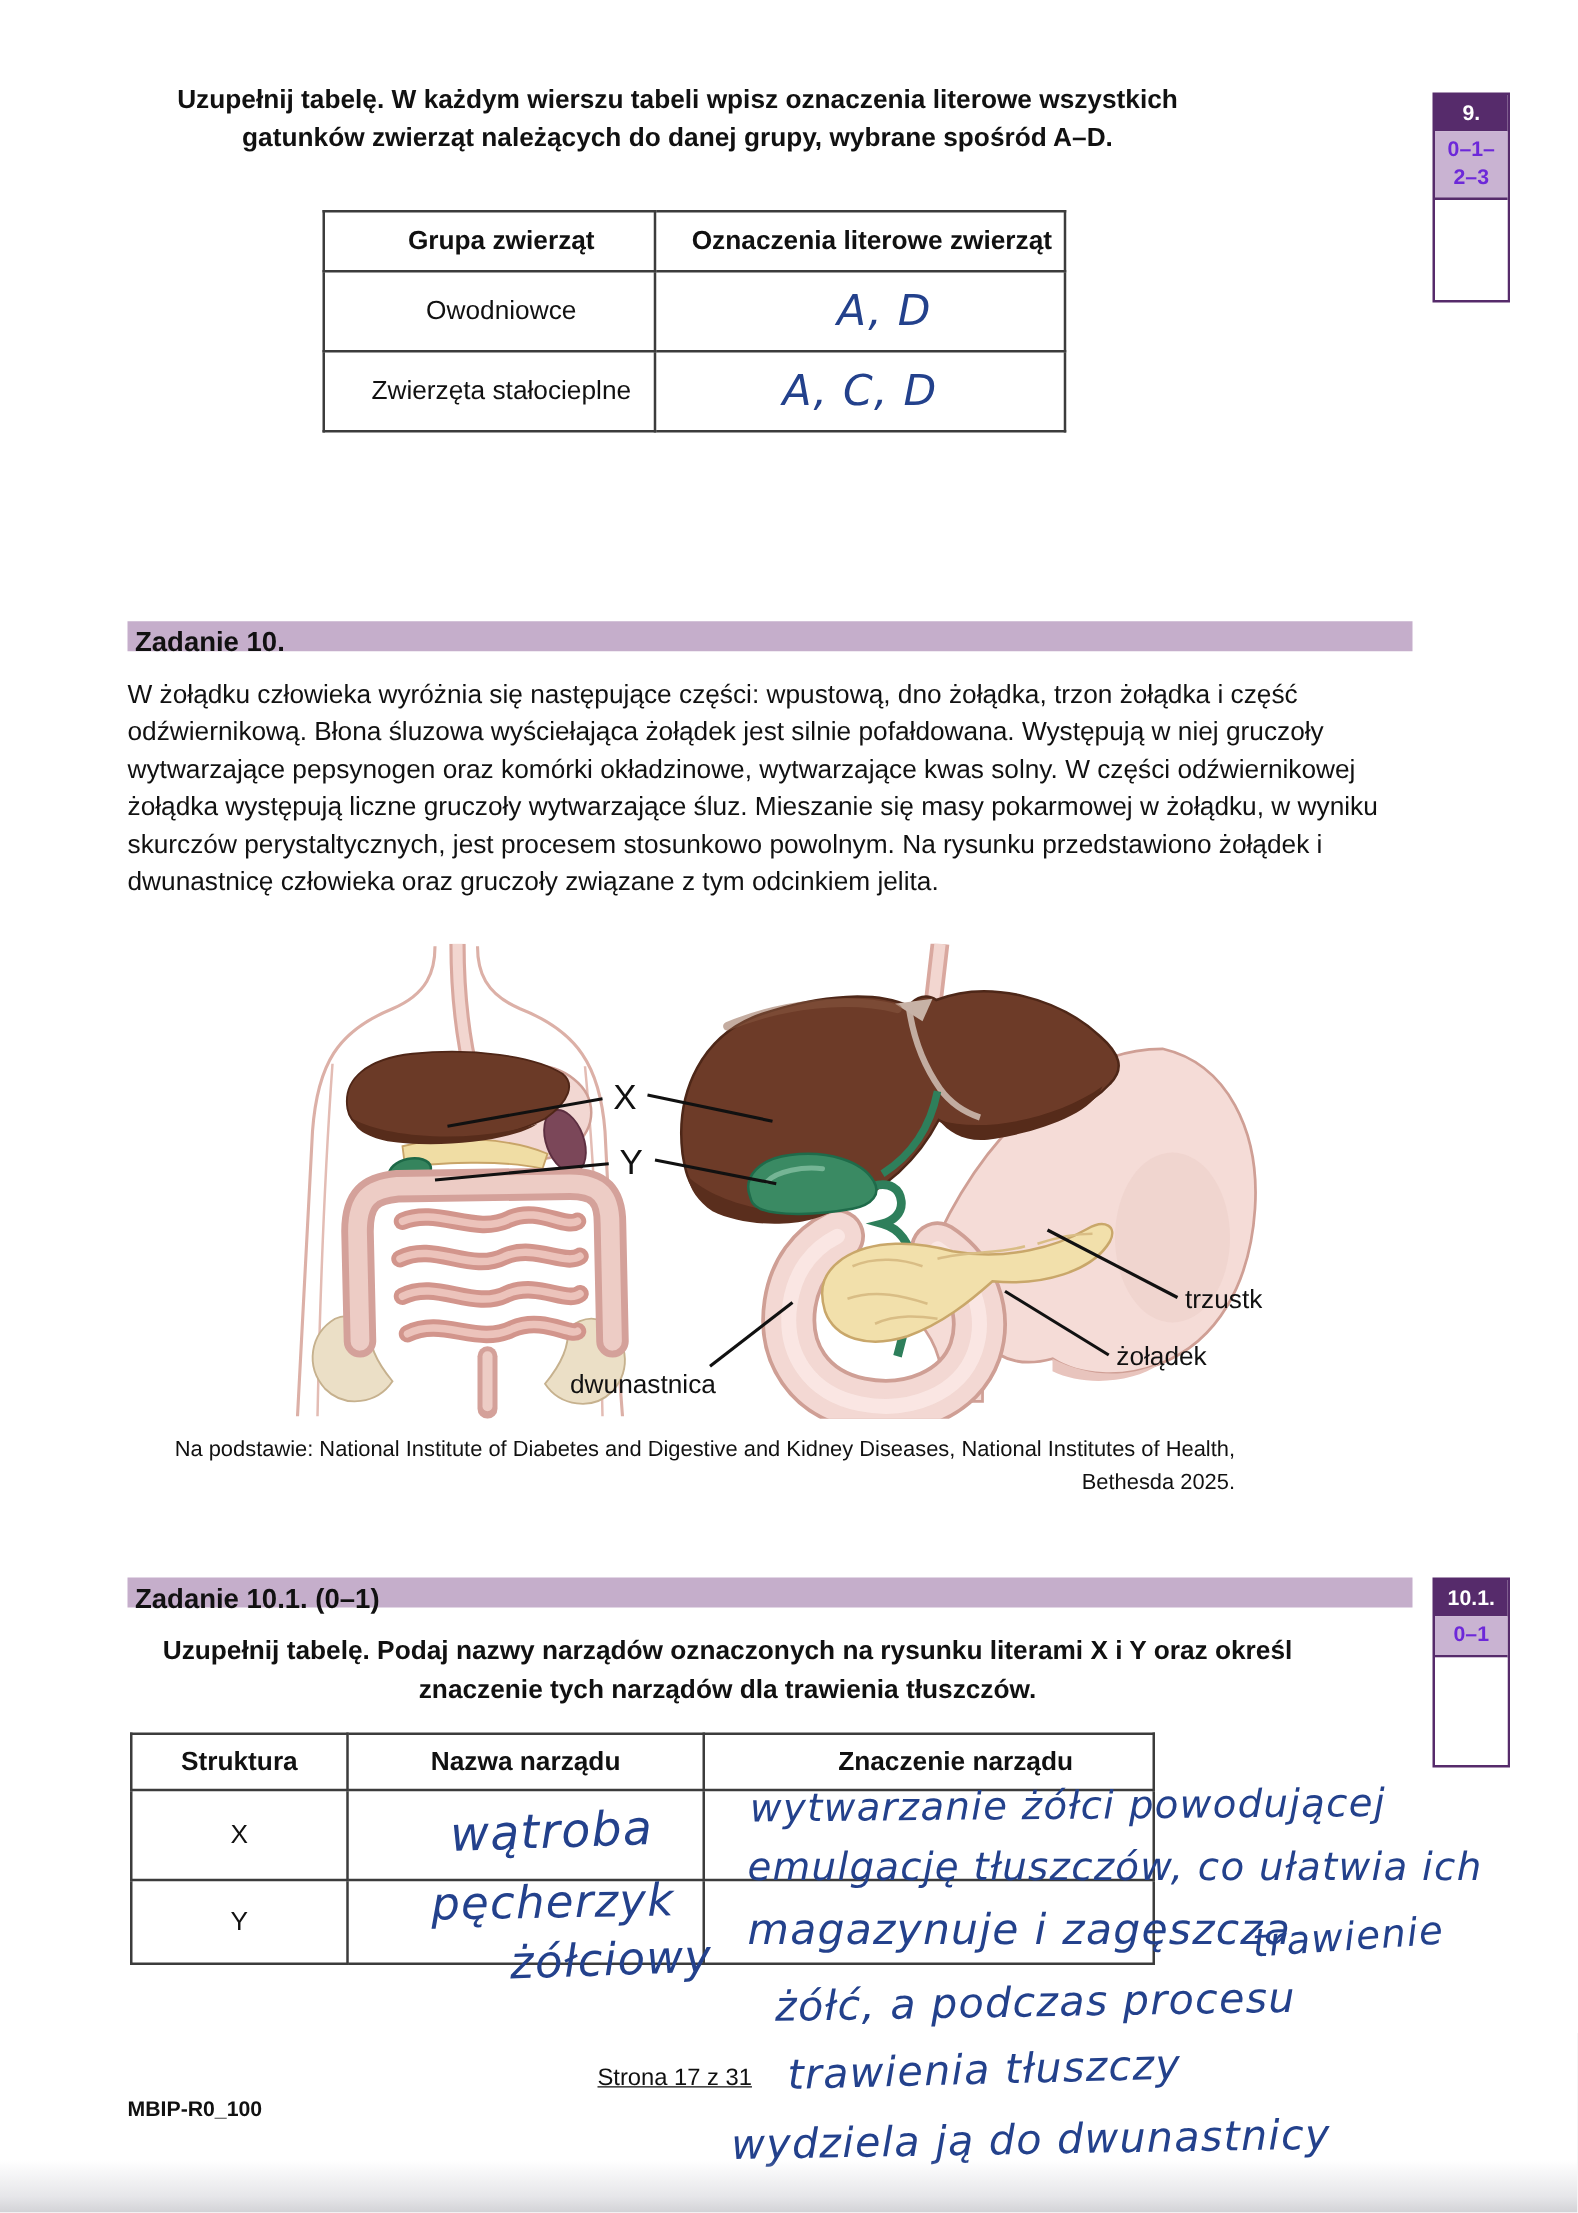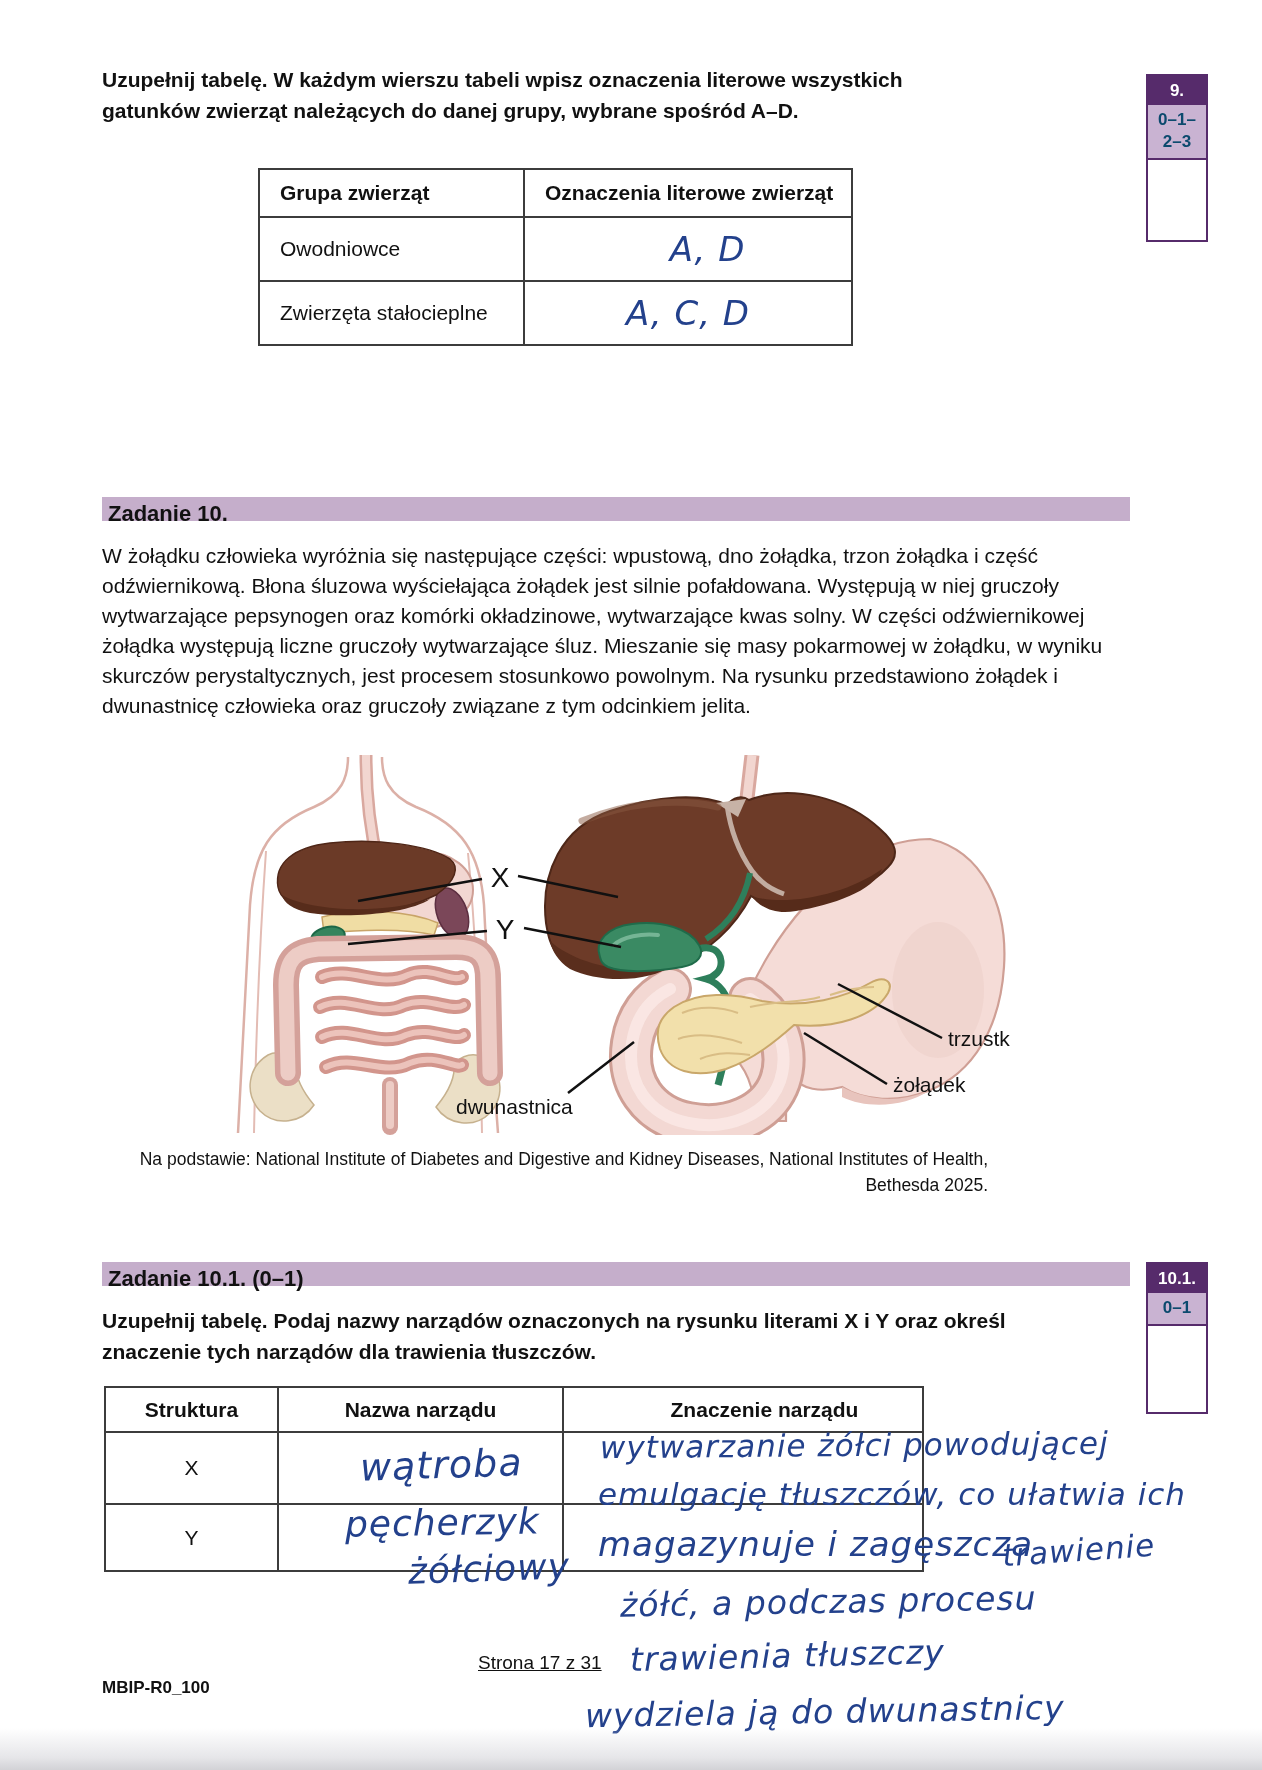--- a/index.html
+++ b/index.html
@@ -2,38 +2,38 @@
 <html><head>
 <meta charset="utf-8">
 <style>
   html,body{margin:0;padding:0;background:#f2f2f2;}
   .page{
     position:relative;width:1262px;height:1770px;background:#ffffff;
     font-family:"Liberation Sans","DejaVu Sans",sans-serif;color:#111;
     overflow:hidden;margin:0 auto;
   }
   .abs{position:absolute;}
-  .intro{font-weight:bold;font-size:21px;line-height:31px;}
+  .intro{font-weight:bold;font-size:21px;line-height:31px;text-align:center;}
   .bodytext{font-size:21px;line-height:30px;}
   .task-strip{
     left:102px;width:1028px;height:24px;background:#c5aecb;
     font-weight:bold;font-size:22px;line-height:33px;padding-left:6px;box-sizing:border-box;
   }
   
   .scorebox{width:62px;border:2px solid #562b6b;box-sizing:border-box;background:#fff;}
   .scorebox .head{background:#562b6b;color:#fff;font-weight:bold;font-size:17px;text-align:center;padding:5px 0 4px 0;}
-  .scorebox .pts{background:#c9b3d2;color:#0c4a6e;font-weight:bold;font-size:17px;text-align:center;
+  .scorebox .pts{background:#c9b3d2;color:#6d28d9;font-weight:bold;font-size:17px;text-align:center;
     padding:4px 0 5px 0;border-bottom:2px solid #562b6b;line-height:22px;}
   .scorebox .blank{background:#fff;}
   
   table.qtable{border-collapse:collapse;table-layout:fixed;}
   table.qtable td,table.qtable th{border:2px solid #3c3c3c;box-sizing:border-box;
     font-size:21px;vertical-align:middle;background:#fff;}
   table.qtable th{font-weight:bold;}
-  .tleft{text-align:left;padding-left:20px;}
+  .tleft{text-align:center;padding-left:20px;}
   .tcenter{text-align:center;}
   
   .hw{font-family:"DejaVu Sans",sans-serif;font-style:italic;color:#23418c;
     letter-spacing:1px;white-space:nowrap;}
   .src{font-size:17.5px;line-height:26px;text-align:right;color:#111;}
   .footer-code{font-weight:bold;font-size:17px;}
   .pageno{font-size:19px;text-decoration:underline;}
   .bottom-edge{left:0;right:0;bottom:0;height:42px;
     background:linear-gradient(to bottom, rgba(233,233,235,0), #e6e6e9 70%, #d2d2d6);}
 </style>

